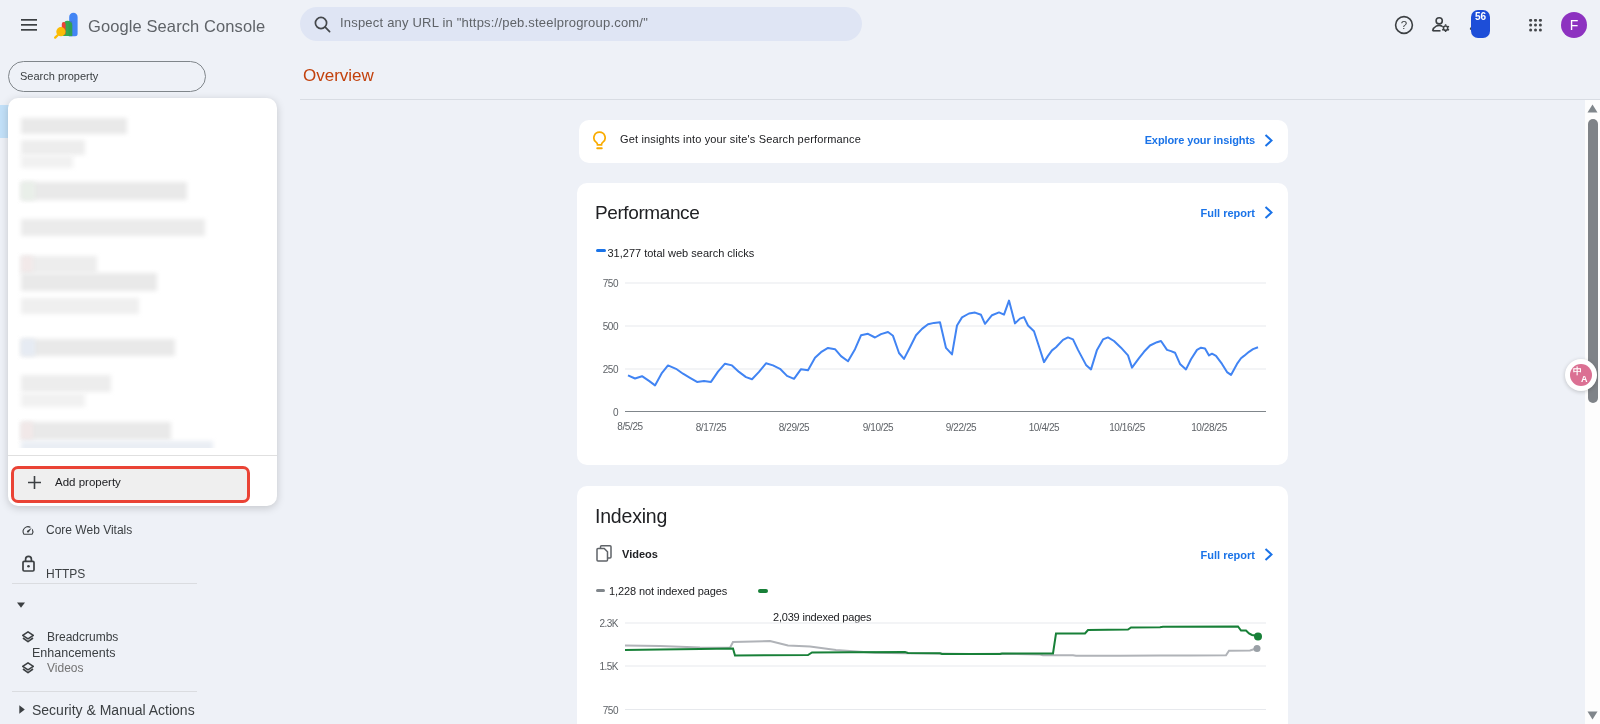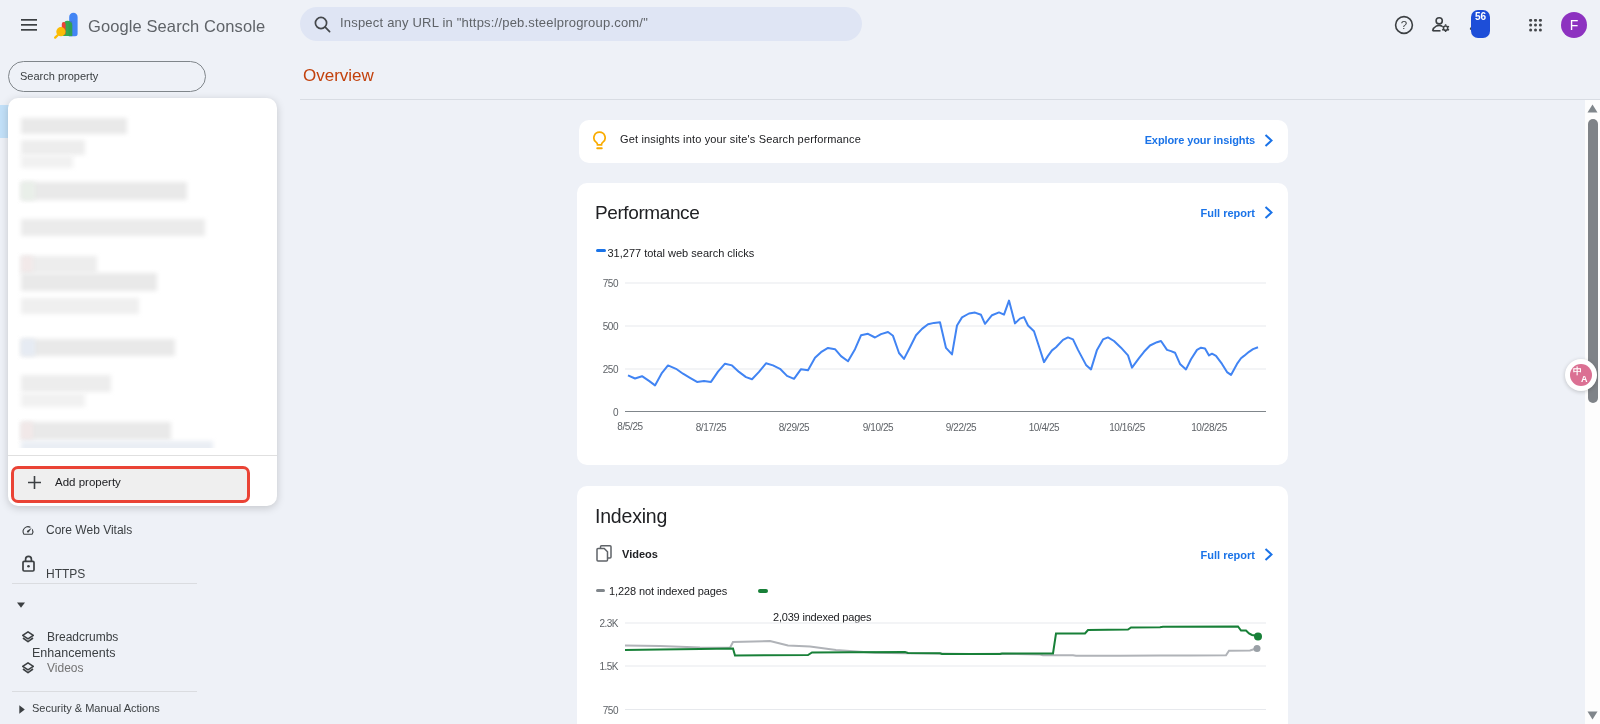--- a/index.html
+++ b/index.html
@@ -101,21 +101,21 @@
 <div class="abs" style="left:47px;top:629.5px;font-size:12px;color:#3c4043;">Breadcrumbs</div>
 <svg class="abs" style="left:22px;top:661.5px" width="12" height="12" viewBox="0 0 12 12">
   <path d="M6 0.9 L11.3 4.4 L6 7.9 L0.7 4.4 Z" fill="none" stroke="#3c4043" stroke-width="1.6" stroke-linejoin="round"></path>
   <path d="M1 7 L6 10.7 L11 7" fill="none" stroke="#3c4043" stroke-width="1.6" stroke-linejoin="round"></path>
 </svg>
 <div class="abs" style="left:47px;top:660.5px;font-size:12px;color:#737373;">Videos</div>
 <div class="abs" style="left:12px;top:691px;width:185px;height:1px;background:#dadce0;"></div>
 <svg class="abs" style="left:19px;top:705px" width="6" height="9" viewBox="0 0 6 9">
     <path d="M0.3 0.3 V8.7 L5.8 4.5 Z" fill="#3c4043"></path>
   </svg>
-<div class="abs" style="left:32px;top:702px;font-size:11px;color:#3c4043;">Security &amp; Manual Actions</div>
+<div class="abs" style="left:32px;top:702px;font-size:14px;color:#3c4043;">Security &amp; Manual Actions</div>
 
 <div class="abs" style="left:8px;top:98px;width:269px;height:408px;background:#fff;border-radius:10px;box-shadow:0 2px 8px rgba(0,0,0,0.18);"></div>
 
 <div class="abs" style="left:8px;top:98px;width:269px;height:350px;overflow:hidden;border-radius:10px;">
   <div class="abs" style="left:13px;top:20px;width:106px;height:16px;background:#e9e9e9;filter:blur(2px);"></div>
   <div class="abs" style="left:13px;top:42px;width:64px;height:15px;background:#ededed;filter:blur(2px);"></div>
   <div class="abs" style="left:13px;top:57px;width:52px;height:13px;background:#f1f1f1;filter:blur(2px);"></div>
   <div class="abs" style="left:13px;top:84px;width:166px;height:18px;background:#e9e9e9;filter:blur(2px);"></div>
   <div class="abs" style="left:13px;top:84px;width:14px;height:18px;background:#e9efe9;filter:blur(2px);"></div>
   <div class="abs" style="left:13px;top:121px;width:184px;height:17px;background:#ebebeb;filter:blur(2px);"></div>

